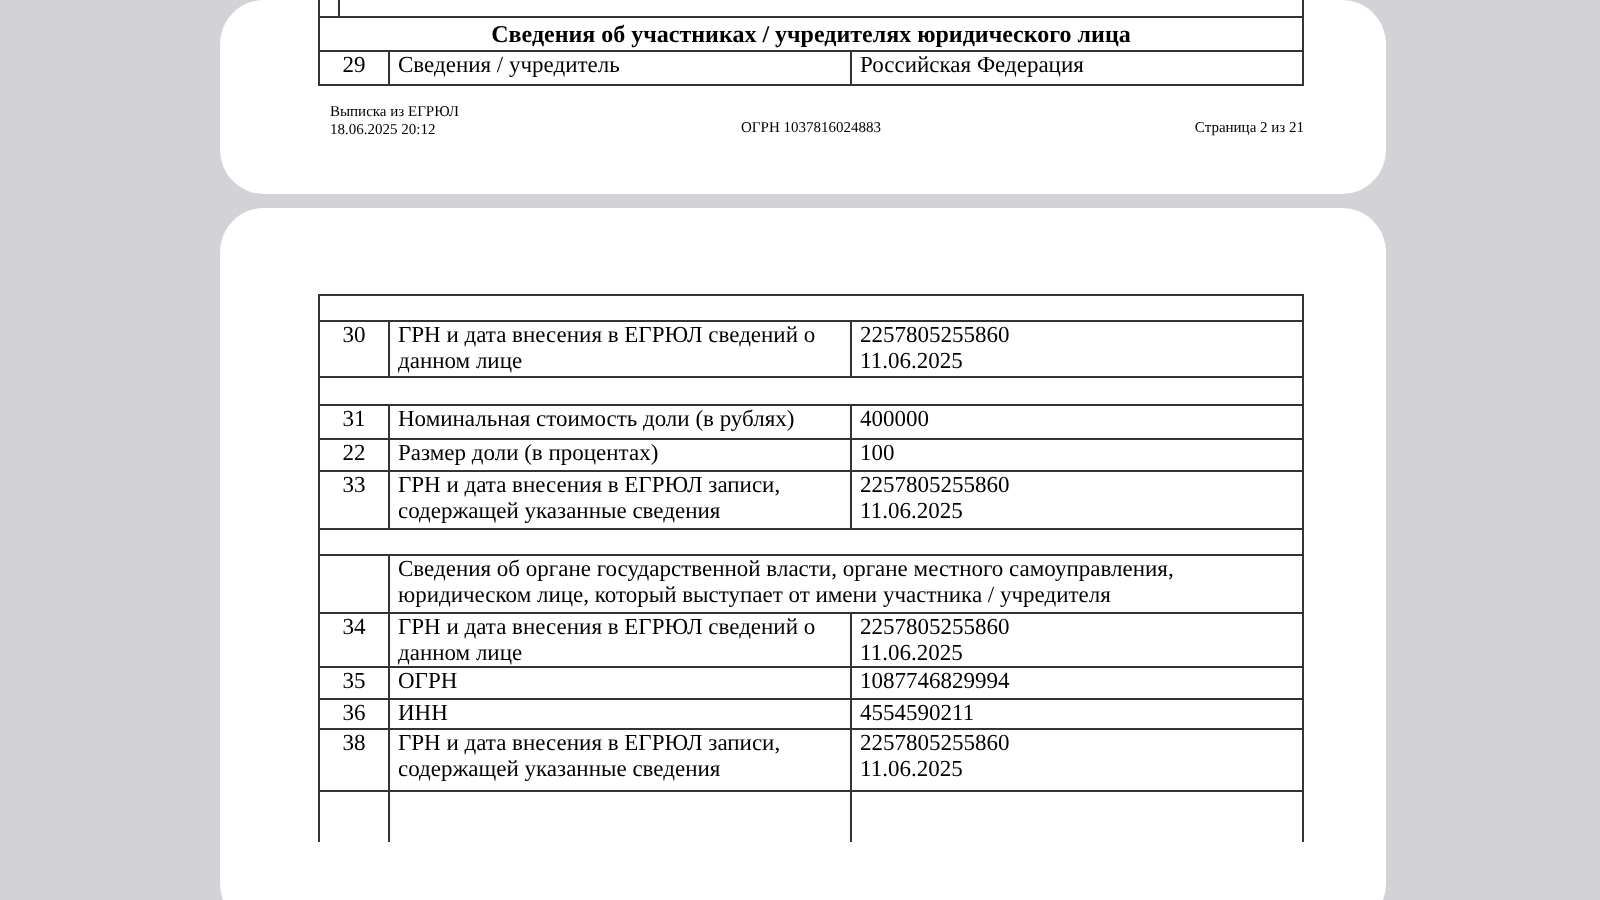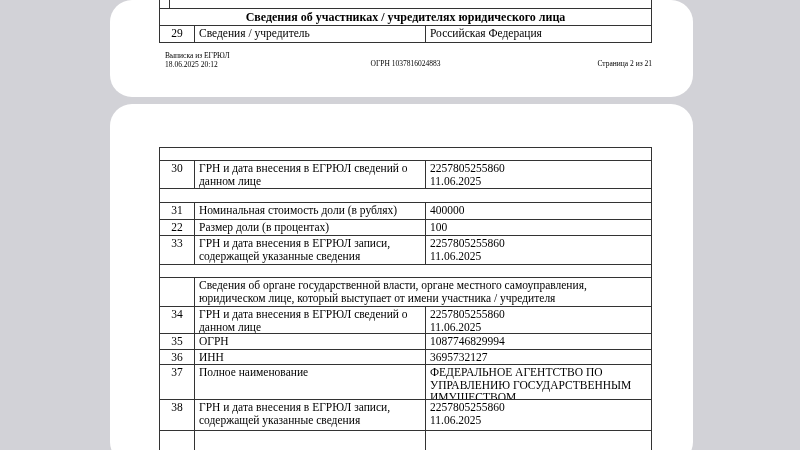--- a/index.html
+++ b/index.html
@@ -182,28 +182,23 @@
 
     <div class="trow h16">
       <div class="c c-num">35</div>
       <div class="c c-label">ОГРН</div>
       <div class="c c-value">1087746829994</div>
     </div>
 
     <div class="trow h15">
       <div class="c c-num">36</div>
       <div class="c c-label">ИНН</div>
-      <div class="c c-value">3695732127</div>
-    </div>
-
-    <div class="trow h35">
-      <div class="c c-num">37</div>
-      <div class="c c-label">Полное наименование</div>
-      <div class="c c-value">ФЕДЕРАЛЬНОЕ АГЕНТСТВО ПО УПРАВЛЕНИЮ ГОСУДАРСТВЕННЫМ ИМУЩЕСТВОМ</div>
-    </div>
+      <div class="c c-value">4554590211</div>
+    </div>
+
 
     <div class="trow h31">
       <div class="c c-num">38</div>
       <div class="c c-label">ГРН и дата внесения в ЕГРЮЛ записи, содержащей указанные сведения</div>
       <div class="c c-value">2257805255860
 11.06.2025</div>
     </div>
 
     <div class="trow h25 no-bb">
       <div class="c c-num"></div>

